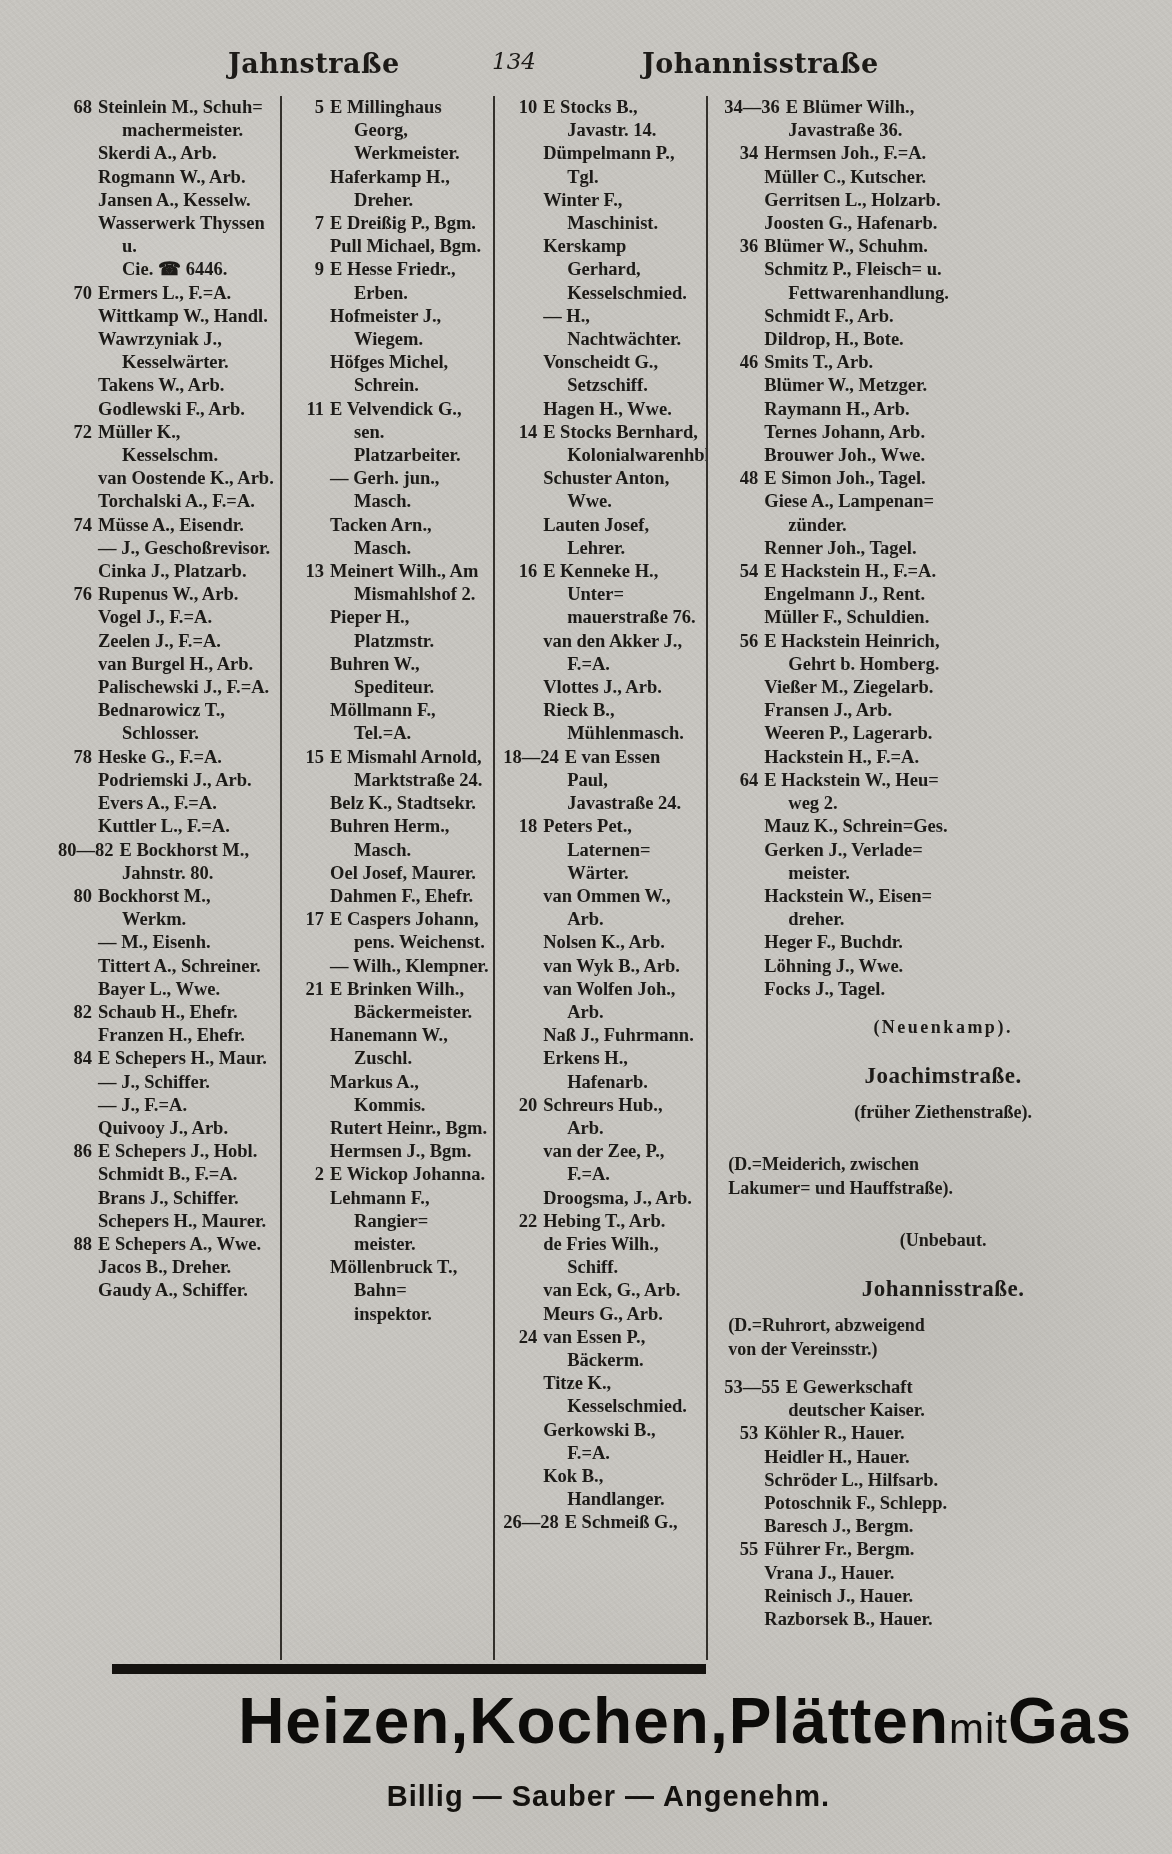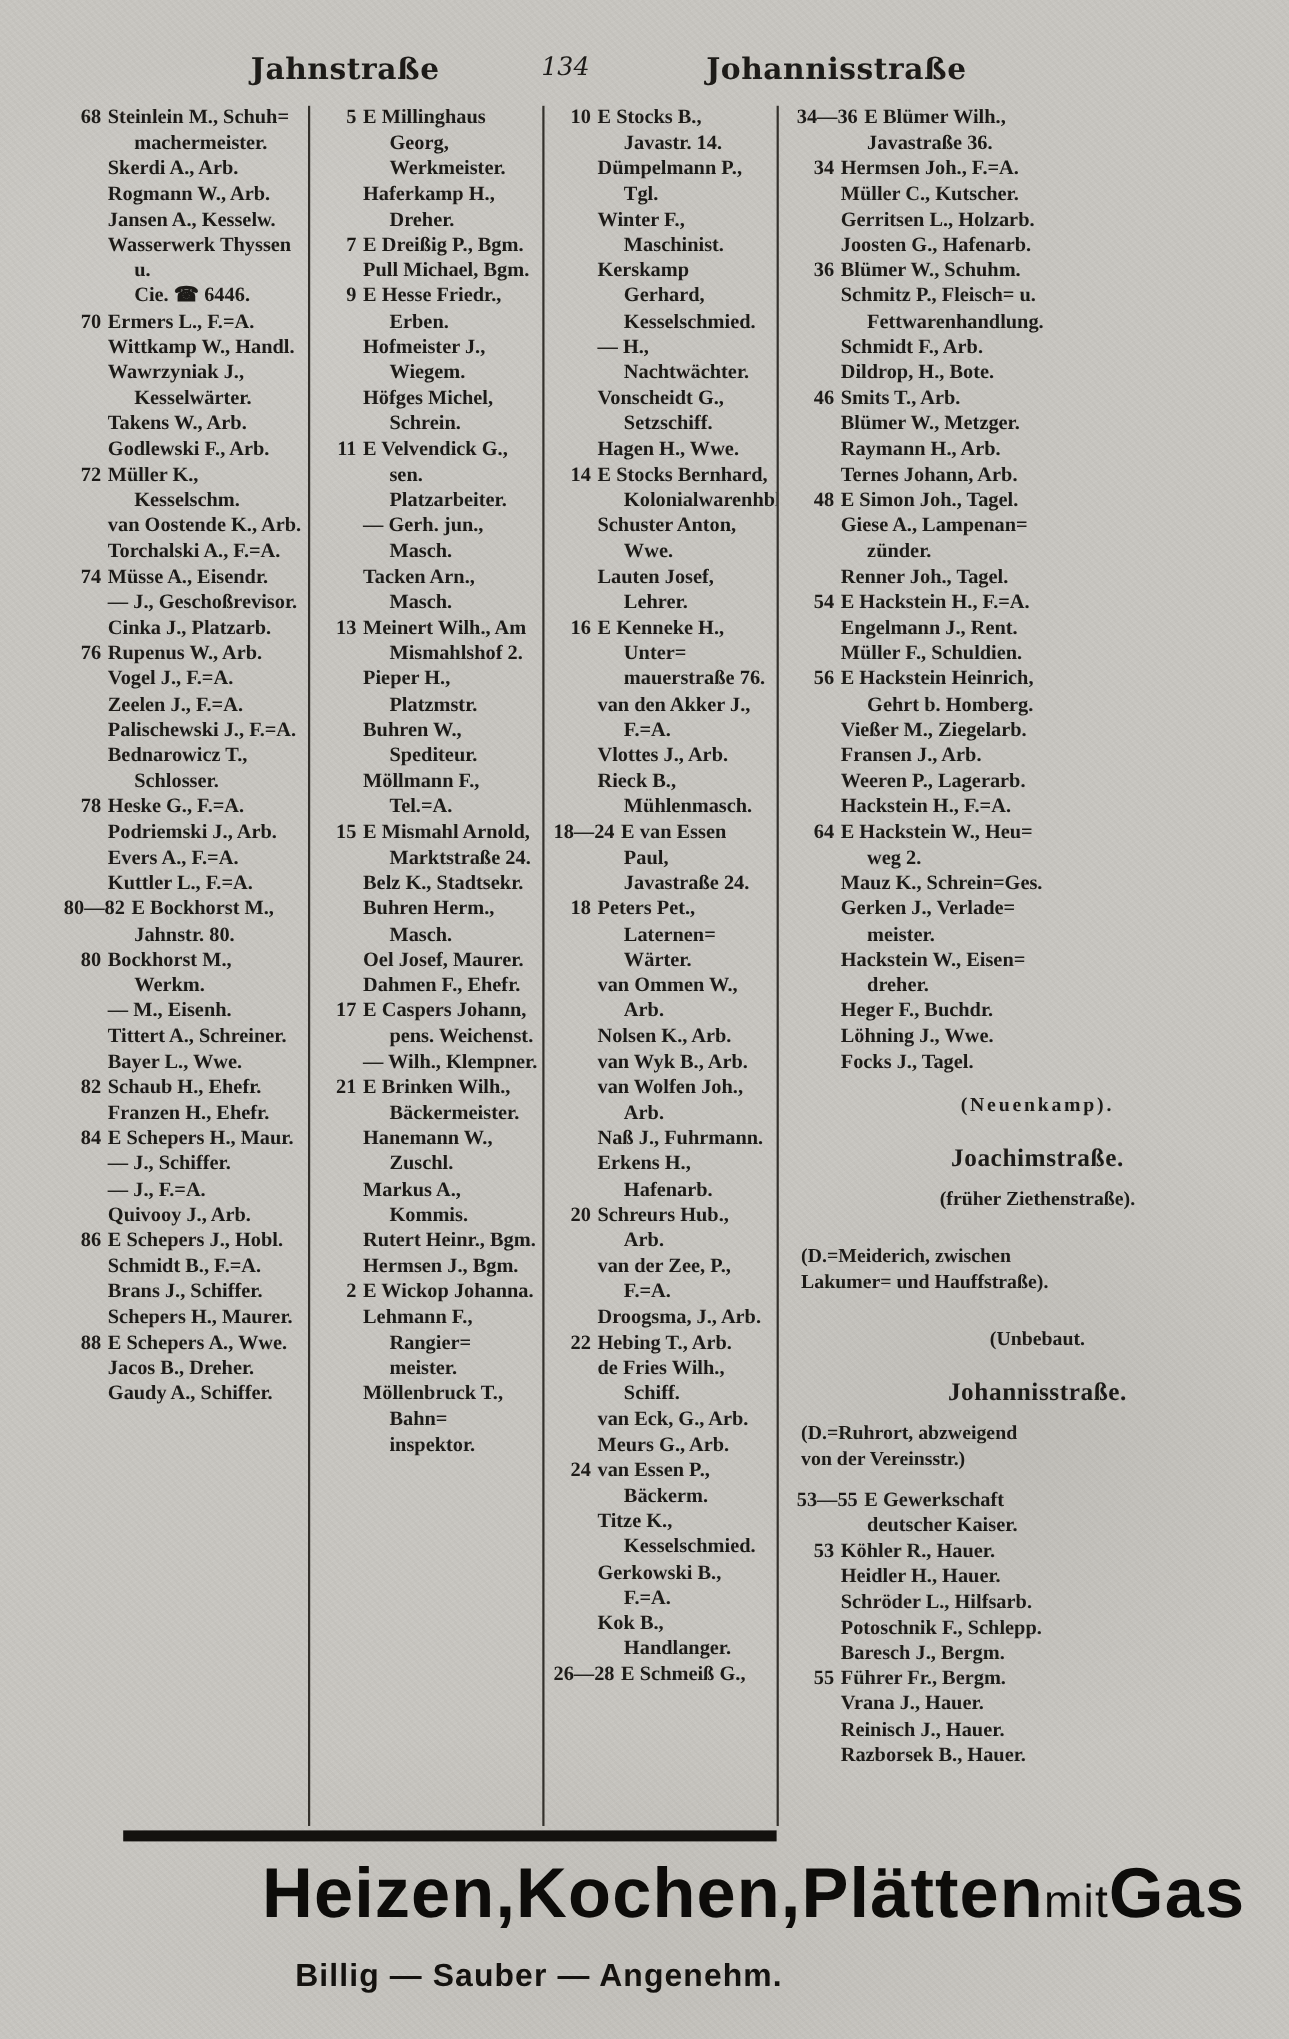--- a/index.html
+++ b/index.html
@@ -58,21 +58,21 @@
   .ad-rule{position:absolute;left:112px;top:2px;width:594px;height:10px;background:#14120f;}
   .ad-headline{
     position:absolute;left:40px;top:22px;width:1092px;
     display:flex;align-items:baseline;justify-content:flex-end;
     font-family:"Liberation Sans","DejaVu Sans",sans-serif;color:#0d0c0a;
     white-space:nowrap;
   }
   .ad-word-big{font-size:64px;font-weight:bold;letter-spacing:1px;}
   .ad-word-mid{font-size:42px;font-weight:normal;letter-spacing:1px;}
   .ad-subline{
-    position:absolute;left:150px;top:118px;width:680px;text-align:center;
+    position:absolute;left:150px;top:118px;width:680px;text-align:right;
     font-family:"Liberation Sans","DejaVu Sans",sans-serif;
     font-size:29px;font-weight:bold;color:#14120f;letter-spacing:1px;
   }
 </style>
 </head>
 <body>
 
 <div class="page">
 
   <div class="page-header">
@@ -98,20 +98,21 @@
         <div class="line"><span class="txt">Godlewski F., Arb.</span></div>
         <div class="line"><span class="num">72</span><span class="txt">Müller K., Kesselschm.</span></div>
         <div class="line"><span class="txt">van Oostende K., Arb.</span></div>
         <div class="line"><span class="txt">Torchalski A., F.=A.</span></div>
         <div class="line"><span class="num">74</span><span class="txt">Müsse A., Eisendr.</span></div>
         <div class="line"><span class="txt">— J., Geschoßrevisor.</span></div>
         <div class="line"><span class="txt">Cinka J., Platzarb.</span></div>
         <div class="line"><span class="num">76</span><span class="txt">Rupenus W., Arb.</span></div>
         <div class="line"><span class="txt">Vogel J., F.=A.</span></div>
         <div class="line"><span class="txt">Zeelen J., F.=A.</span></div>
+        <div class="line"><span class="txt">van Burgel H., Arb.</span></div>
         <div class="line"><span class="txt">Palischewski J., F.=A.</span></div>
         <div class="line"><span class="txt">Bednarowicz T.,</span></div>
         <div class="line cont"><span class="txt">Schlosser.</span></div>
         <div class="line"><span class="num">78</span><span class="txt">Heske G., F.=A.</span></div>
         <div class="line"><span class="txt">Podriemski J., Arb.</span></div>
         <div class="line"><span class="txt">Evers A., F.=A.</span></div>
         <div class="line"><span class="txt">Kuttler L., F.=A.</span></div>
         <div class="line"><span class="num">80—82</span><span class="txt">E Bockhorst M.,</span></div>
         <div class="line cont"><span class="txt">Jahnstr. 80.</span></div>
         <div class="line"><span class="num">80</span><span class="txt">Bockhorst M., Werkm.</span></div>
@@ -221,20 +222,21 @@
         <div class="line"><span class="txt">Joosten G., Hafenarb.</span></div>
         <div class="line"><span class="num">36</span><span class="txt">Blümer W., Schuhm.</span></div>
         <div class="line"><span class="txt">Schmitz P., Fleisch= u.</span></div>
         <div class="line cont"><span class="txt">Fettwarenhandlung.</span></div>
         <div class="line"><span class="txt">Schmidt F., Arb.</span></div>
         <div class="line"><span class="txt">Dildrop, H., Bote.</span></div>
         <div class="line"><span class="num">46</span><span class="txt">Smits T., Arb.</span></div>
         <div class="line"><span class="txt">Blümer W., Metzger.</span></div>
         <div class="line"><span class="txt">Raymann H., Arb.</span></div>
         <div class="line"><span class="txt">Ternes Johann, Arb.</span></div>
+        <div class="line"><span class="txt">Brouwer Joh., Wwe.</span></div>
         <div class="line"><span class="num">48</span><span class="txt">E Simon Joh., Tagel.</span></div>
         <div class="line"><span class="txt">Giese A., Lampenan=</span></div>
         <div class="line cont"><span class="txt">zünder.</span></div>
         <div class="line"><span class="txt">Renner Joh., Tagel.</span></div>
         <div class="line"><span class="num">54</span><span class="txt">E Hackstein H., F.=A.</span></div>
         <div class="line"><span class="txt">Engelmann J., Rent.</span></div>
         <div class="line"><span class="txt">Müller F., Schuldien.</span></div>
         <div class="line"><span class="num">56</span><span class="txt">E Hackstein Heinrich,</span></div>
         <div class="line cont"><span class="txt">Gehrt b. Homberg.</span></div>
         <div class="line"><span class="txt">Vießer M., Ziegelarb.</span></div>

